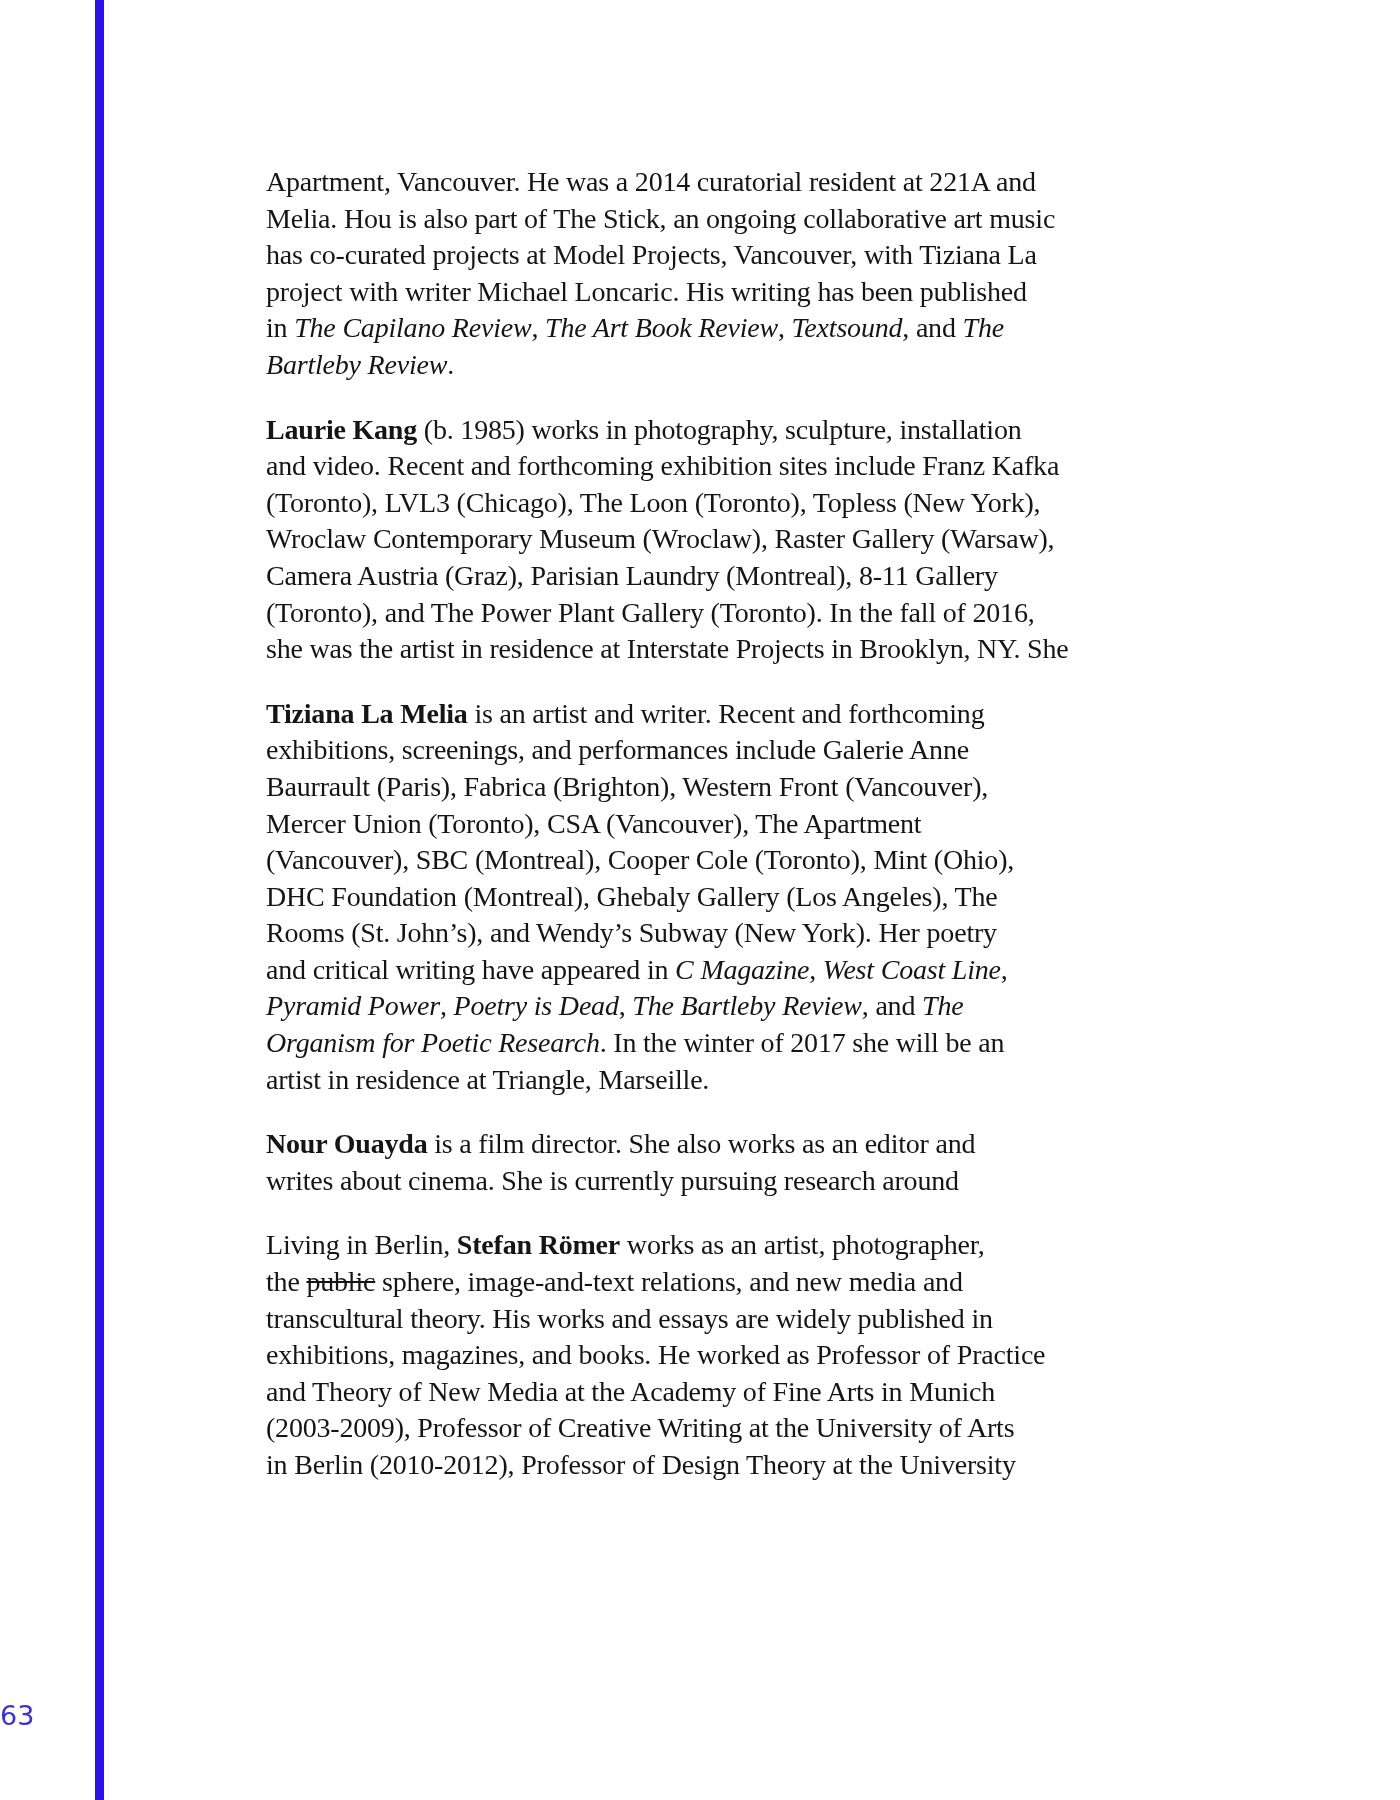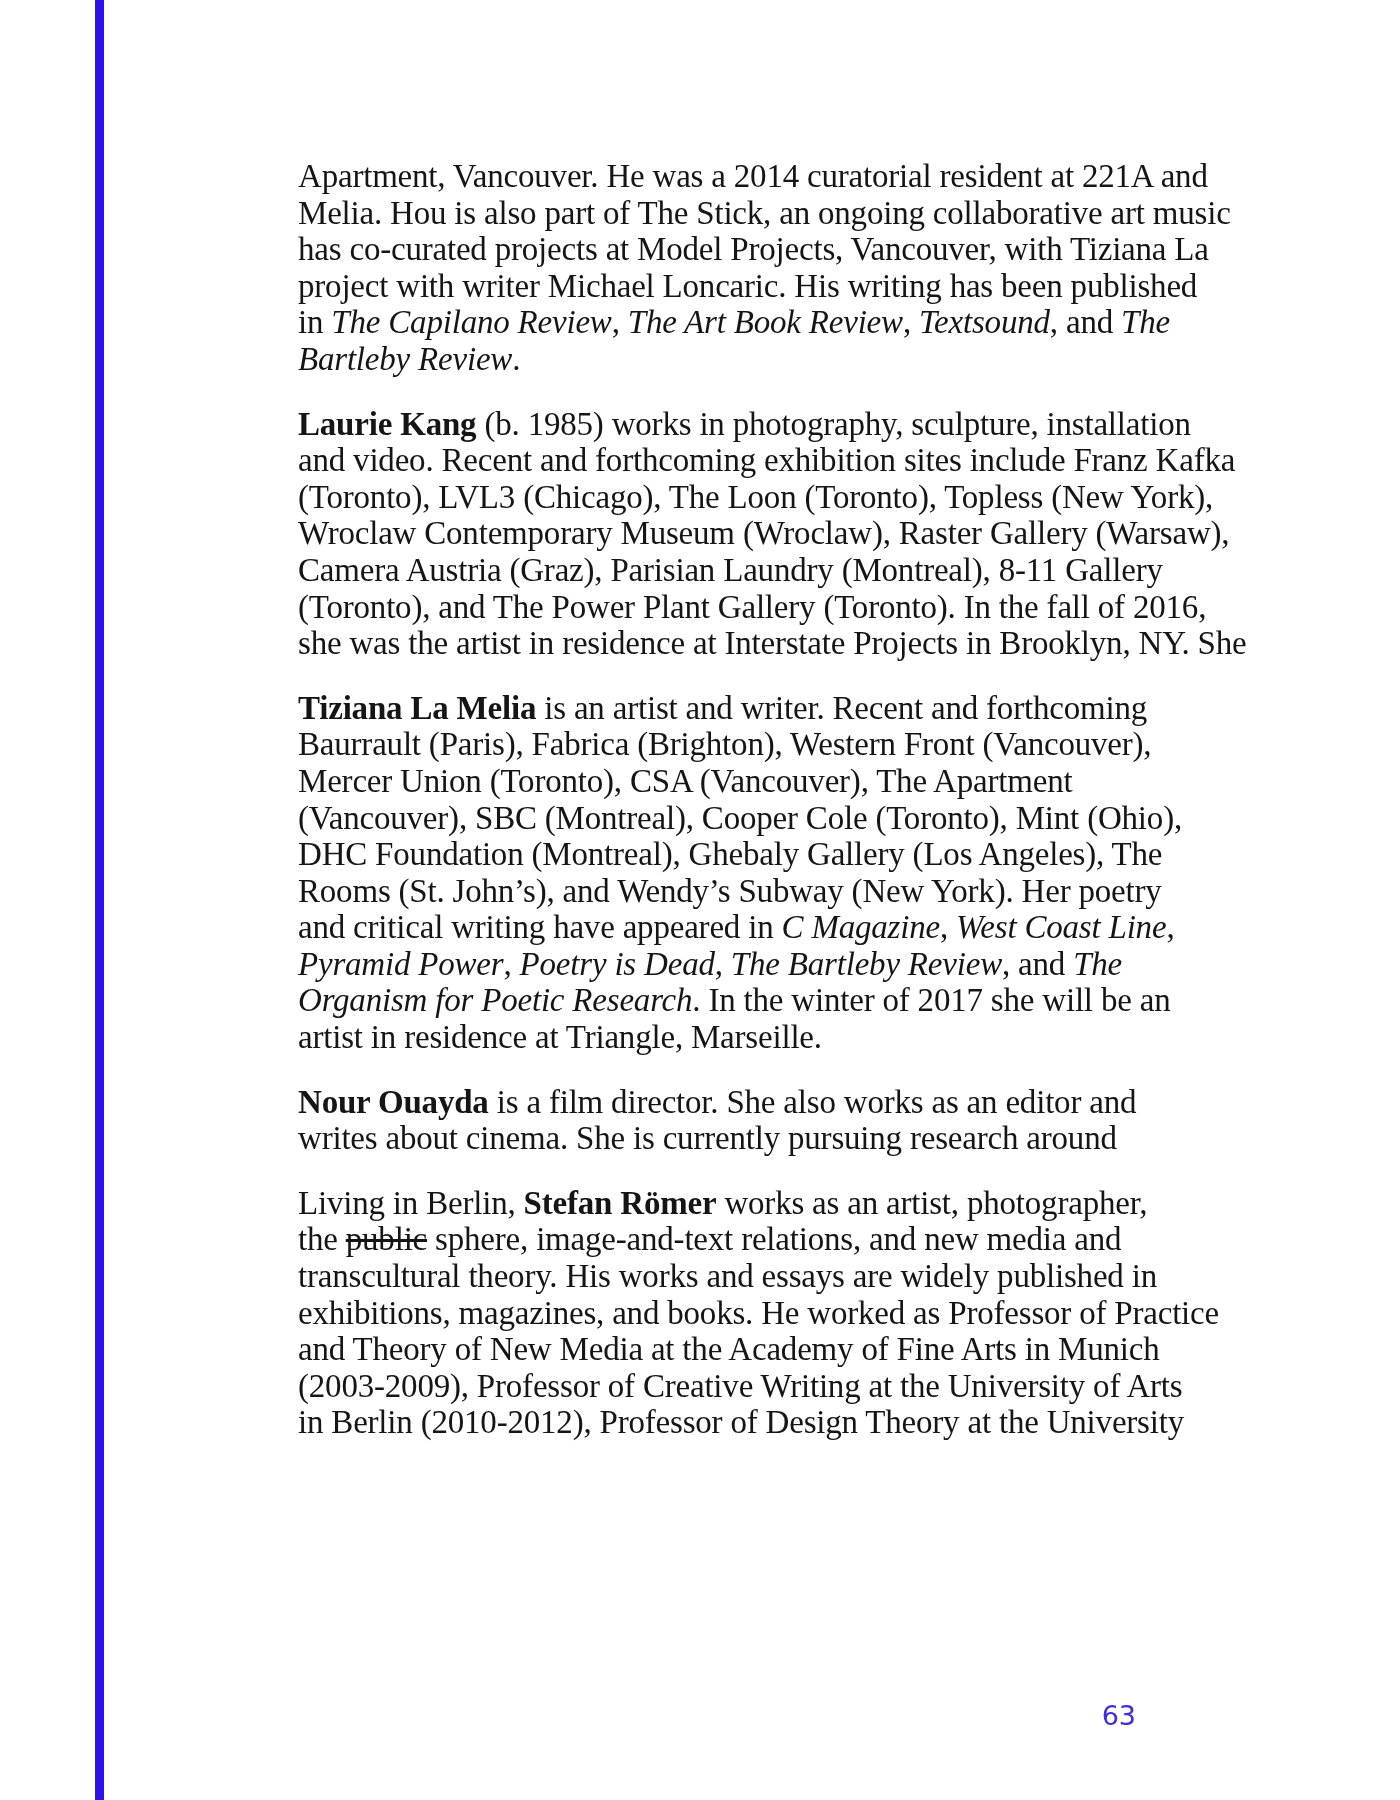--- a/index.html
+++ b/index.html
@@ -18,42 +18,41 @@
     position: absolute;
     left: 95px;
     top: 0;
     width: 9px;
     height: 1800px;
     background: #2e10ef;
   }
   .text-block {
     position: absolute;
     left: 266px;
-    top: 158px;
+    top: 164px;
     color: #151515;
-    font-size: 33px;
+    font-size: 28px;
     line-height: 36.6px;
     letter-spacing: -0.2px;
-    margin-left: 32px;
   }
   .para {
     margin: 0 0 28px 0;
   }
   .line {
     white-space: nowrap;
   }
   .b { font-weight: bold; }
   .i { font-style: italic; }
   .strike { text-decoration: line-through; }
   .page-number {
     position: absolute;
     top: 1700px;
     left: 0;
     width: 1136px;
-    text-align: right;
+    text-align: left;
     font-family: "DejaVu Sans", sans-serif;
     font-size: 27px;
     color: #3c2eda;
   }
 </style>
 </head>
 <body>
 
 <div class="margin-rule" style="background: rgb(46, 16, 239);"></div>
 
@@ -70,20 +69,21 @@
       <div class="line"><span class="b">Laurie Kang</span><span> (b. 1985) works in photography, sculpture, installation</span></div>
       <div class="line"><span>and video. Recent and forthcoming exhibition sites include Franz Kafka</span></div>
       <div class="line"><span>(Toronto), LVL3 (Chicago), The Loon (Toronto), Topless (New York),</span></div>
       <div class="line"><span>Wroclaw Contemporary Museum (Wroclaw), Raster Gallery (Warsaw),</span></div>
       <div class="line"><span>Camera Austria (Graz), Parisian Laundry (Montreal), 8-11 Gallery</span></div>
       <div class="line"><span>(Toronto), and The Power Plant Gallery (Toronto). In the fall of 2016,</span></div>
       <div class="line"><span>she was the artist in residence at Interstate Projects in Brooklyn, NY. She</span></div>
     </div>
     <div class="para">
       <div class="line"><span class="b">Tiziana La Melia</span><span> is an artist and writer. Recent and forthcoming</span></div>
+      <div class="line"><span>exhibitions, screenings, and performances include Galerie Anne</span></div>
       <div class="line"><span>Baurrault (Paris), Fabrica (Brighton), Western Front (Vancouver),</span></div>
       <div class="line"><span>Mercer Union (Toronto), CSA (Vancouver), The Apartment</span></div>
       <div class="line"><span>(Vancouver), SBC (Montreal), Cooper Cole (Toronto), Mint (Ohio),</span></div>
       <div class="line"><span>DHC Foundation (Montreal), Ghebaly Gallery (Los Angeles), The</span></div>
       <div class="line"><span>Rooms (St. John’s), and Wendy’s Subway (New York). Her poetry</span></div>
       <div class="line"><span>and critical writing have appeared in </span><span class="i">C Magazine</span><span>, </span><span class="i">West Coast Line</span><span>,</span></div>
       <div class="line"><span class="i">Pyramid Power</span><span>, </span><span class="i">Poetry is Dead</span><span>, </span><span class="i">The Bartleby Review</span><span>, and </span><span class="i">The</span></div>
       <div class="line"><span class="i">Organism for Poetic Research</span><span>. In the winter of 2017 she will be an</span></div>
       <div class="line"><span>artist in residence at Triangle, Marseille.</span></div>
     </div>

